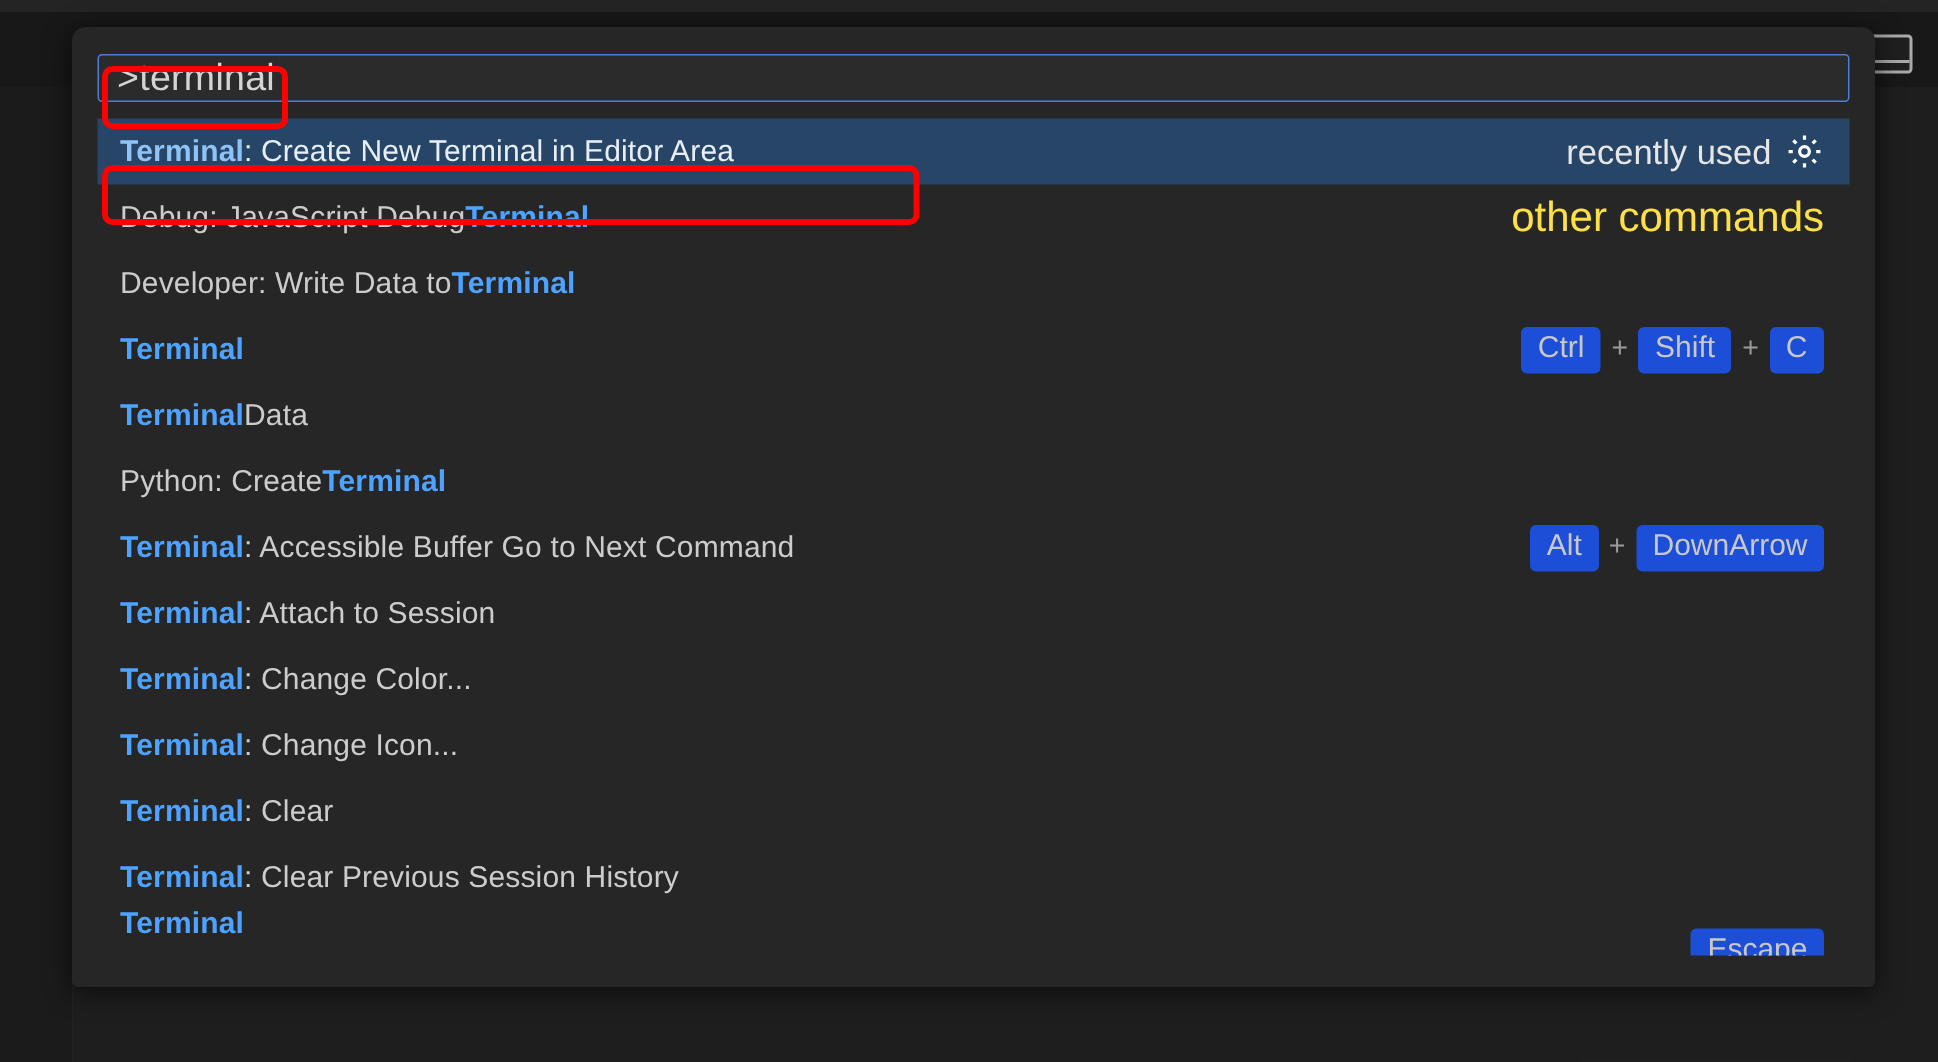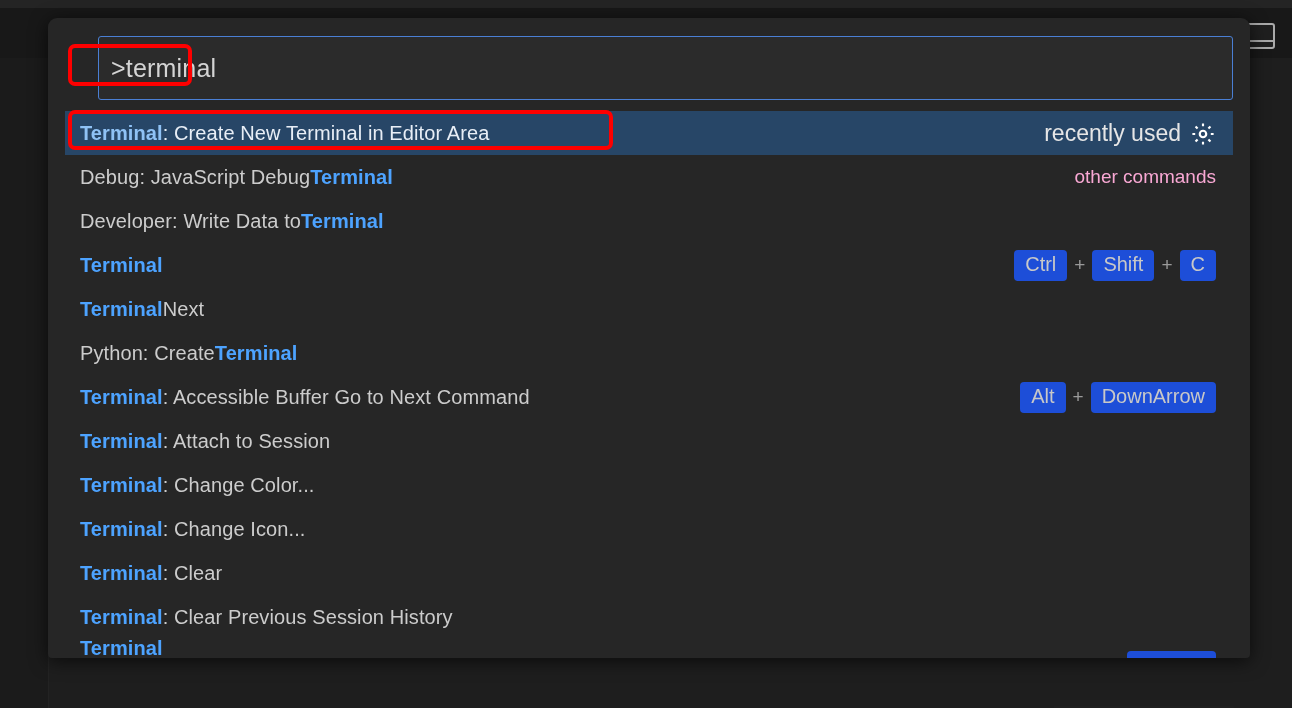--- a/index.html
+++ b/index.html
@@ -50,27 +50,26 @@
     position:absolute; left:48px; top:18px; width:1202px; height:640px;
     background:#262626;
     border-radius:9px 9px 4px 4px;
     box-shadow:0 3px 18px rgba(0,0,0,.65);
     overflow:hidden;
   }
   .palette-inner { padding:18px 17px 0 17px; }
 
   .input-wrap {
     position:relative;
-    height:64px;
+    height:32px;
     background:#2b2b2b;
     border:1.5px solid #4a7fd4;
     border-radius:3px;
     display:flex; align-items:center;
     padding:0 12px;
-    margin-left:33px;
   }
   .input-text {
     color:#d4d4d4;
     font-size:25px;
     letter-spacing:.2px;
     white-space:pre;
     font-family:"Liberation Sans", sans-serif;
   }
 
   .list { margin-top:11px; position:relative; }
@@ -89,25 +88,25 @@
     color:#cccccc;
     letter-spacing:.1px;
     display:flex; align-items:center;
   }
   .row.selected .row-label { color:#e8eef6; }
   .hl { color:#4da3ff; font-weight:bold; }
   .row.selected .hl { color:#8fc2f5; font-weight:bold; }
 
   .row-right {
     margin-left:auto;
-    display:flex; align-items:flex-end; gap:9px;
+    display:flex; align-items:flex-start; gap:9px;
     font-size:22px;
   }
   .meta-text { color:#e6e6e6; font-size:23px; }
-  .other-cmds { color:#f9a8d4; font-size:19px; }
+  .other-cmds { color:#fde047; font-size:28px; }
 
   .gear { width:26px; height:26px; display:block; }
 
   .keys { display:flex; align-items:center; gap:7px; }
   .key {
     background:#1d4ed8;
     color:#c8c8c8;
     border-radius:4px;
     padding:3px 11px 5px 11px;
     font-size:20px;
@@ -193,21 +192,21 @@
                 <span class="plus">+</span>
                 <span class="key">Shift</span>
                 <span class="plus">+</span>
                 <span class="key">C</span>
               </div>
             </div>
           </div>
           <div class="row">
             <div class="row-label">
               <span class="hl">Terminal</span>
-              <span> Next</span>
+              <span> Data</span>
             </div>
             <div class="row-right"></div>
           </div>
           <div class="row">
             <div class="row-label">
               <span>Python: Create </span>
               <span class="hl">Terminal</span>
             </div>
             <div class="row-right"></div>
           </div>

